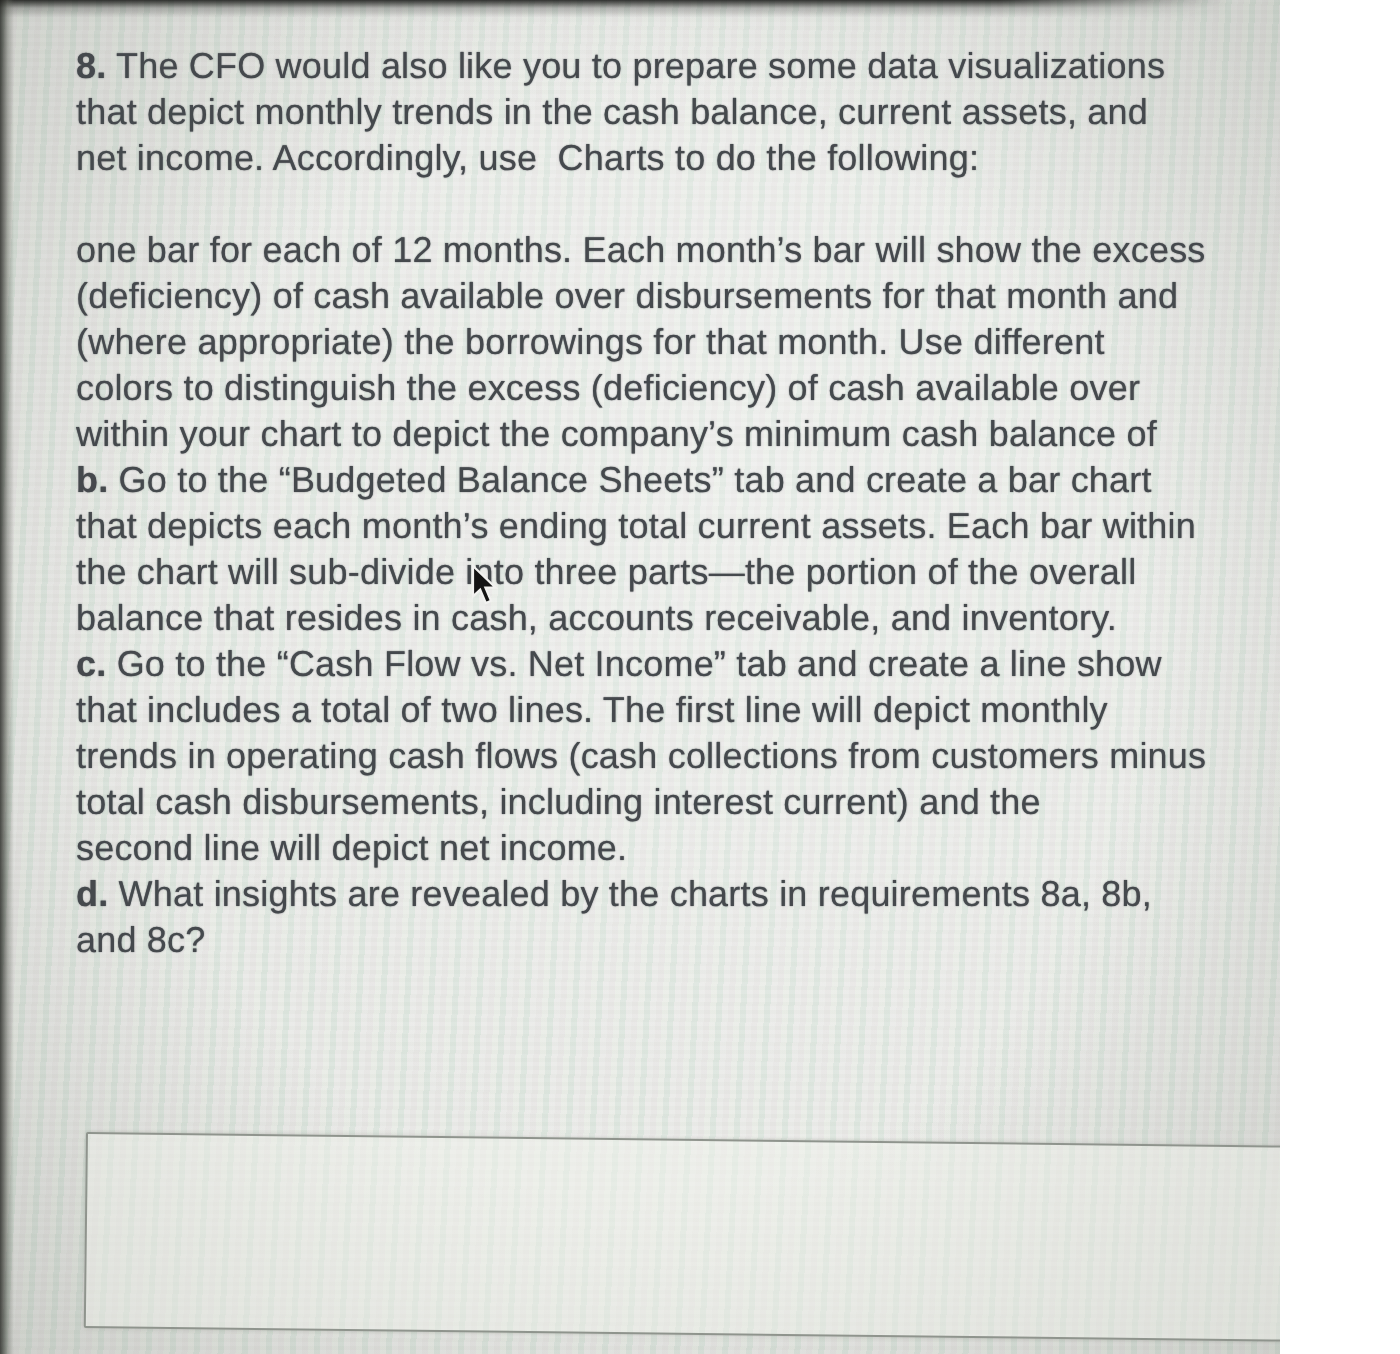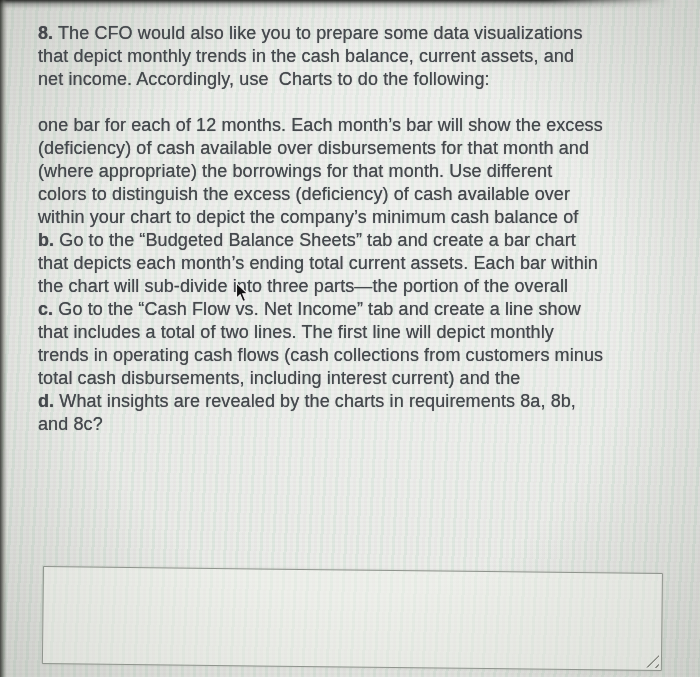--- a/index.html
+++ b/index.html
@@ -1,18 +1,18 @@
 <!DOCTYPE html>
 <html><head>
 <meta charset="utf-8">
 <style>
   html, body { margin: 0; padding: 0; }
   .screen {
     position: relative;
-    width: 700px;
+    width: 640px;
     height: 677px;
     overflow: hidden;
     background-color: #e5e8e2;
     background-image:
       radial-gradient(ellipse at 58% 35%, rgba(255,255,255,0.28), rgba(255,255,255,0) 62%),
       repeating-linear-gradient(93deg,
         rgba(198,220,210,0.30) 0 3px,
         rgba(243,238,244,0.28) 3px 6px,
         rgba(233,222,231,0.26) 6px 9px,
         rgba(240,244,238,0.30) 9px 12px),
@@ -102,24 +102,26 @@
     <div class="line"><span class="b"></span><span>net income. Accordingly, use  Charts to do the following:</span></div>
     <div class="line"><span class="b"></span><span></span></div>
     <div class="line"><span class="b"></span><span>one bar for each of 12 months. Each month’s bar will show the excess</span></div>
     <div class="line"><span class="b"></span><span>(deficiency) of cash available over disbursements for that month and</span></div>
     <div class="line"><span class="b"></span><span>(where appropriate) the borrowings for that month. Use different</span></div>
     <div class="line"><span class="b"></span><span>colors to distinguish the excess (deficiency) of cash available over</span></div>
     <div class="line"><span class="b"></span><span>within your chart to depict the company’s minimum cash balance of</span></div>
     <div class="line"><span class="b">b.</span><span> Go to the “Budgeted Balance Sheets” tab and create a bar chart</span></div>
     <div class="line"><span class="b"></span><span>that depicts each month’s ending total current assets. Each bar within</span></div>
     <div class="line"><span class="b"></span><span>the chart will sub-divide into three parts—the portion of the overall</span></div>
+    <div class="line"><span class="b"></span><span>balance that resides in cash, accounts receivable, and inventory.</span></div>
     <div class="line"><span class="b">c.</span><span> Go to the “Cash Flow vs. Net Income” tab and create a line show</span></div>
     <div class="line"><span class="b"></span><span>that includes a total of two lines. The first line will depict monthly</span></div>
     <div class="line"><span class="b"></span><span>trends in operating cash flows (cash collections from customers minus</span></div>
     <div class="line"><span class="b"></span><span>total cash disbursements, including interest current) and the</span></div>
+    <div class="line"><span class="b"></span><span>second line will depict net income.</span></div>
     <div class="line"><span class="b">d.</span><span> What insights are revealed by the charts in requirements 8a, 8b,</span></div>
     <div class="line"><span class="b"></span><span>and 8c?</span></div>
   </div>
 
   <div class="answer-wrap">
     <textarea class="answer-input" style=""></textarea>
     <div class="grip"></div>
   </div>
 
   <svg class="cursor" width="16" height="22" viewBox="0 0 16 22">

